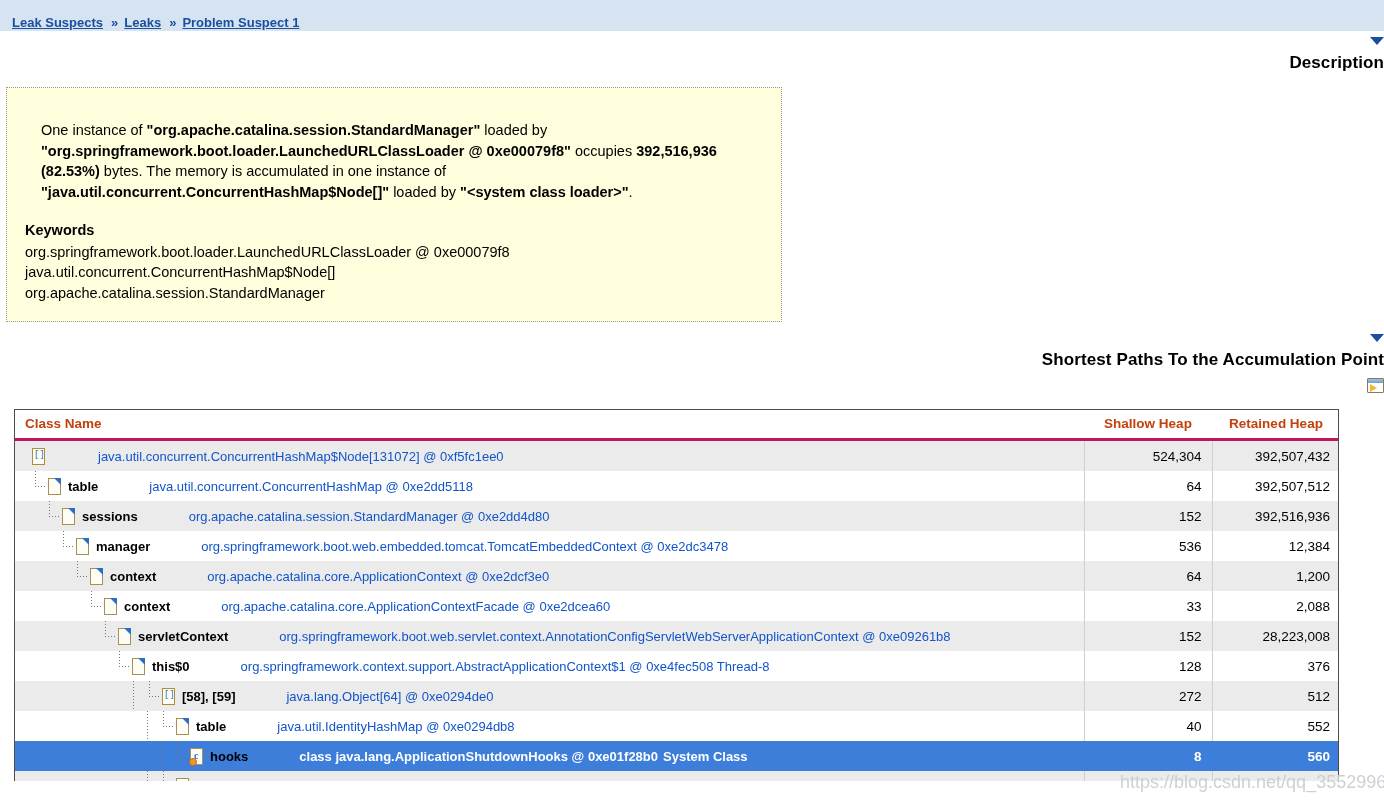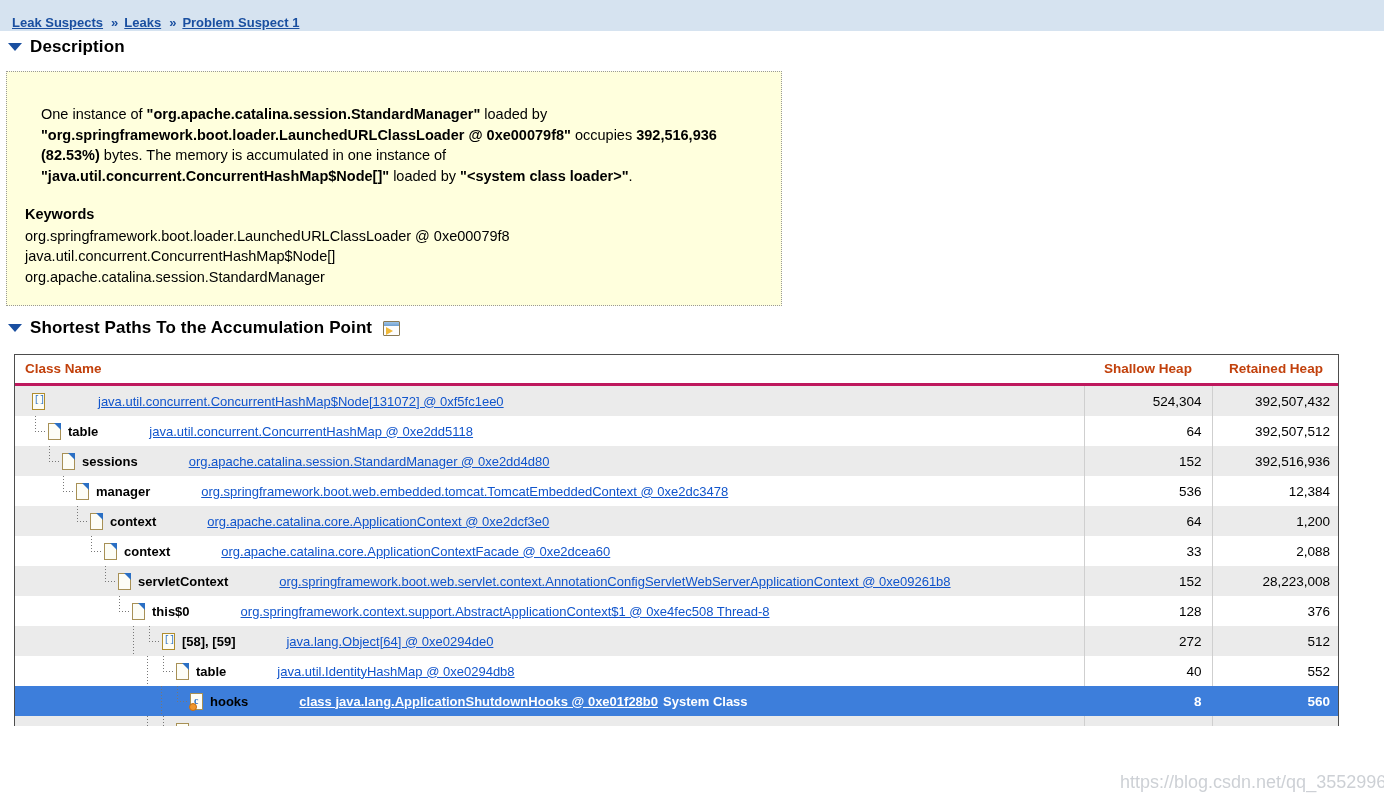--- a/index.html
+++ b/index.html
@@ -30,23 +30,24 @@
   }
   .breadcrumb .sep {
     color: #1a4fa0;
     margin: 0 6px 0 8px;
     font-weight: bold;
   }
 
   
   .section-head {
     display: flex;
-    align-items: center;
+    align-items: flex-end;
     gap: 8px;
     padding: 6px 0 0 8px;
+    flex-direction: column;
   }
   .section-head .twisty {
     width: 0; height: 0;
     border-left: 7px solid transparent;
     border-right: 7px solid transparent;
     border-top: 8px solid #1a4fa0;
     cursor: pointer;
     flex: none;
   }
   .section-head h2 {
@@ -237,21 +238,20 @@
     left: 0px; bottom: 0px;
     width: 6px; height: 6px;
     border-radius: 50%;
     background: #f0962c;
     border: 1px solid #c46f12;
   }
 
   .fld { font-weight: bold; color: #000; margin-right: 5px; }
   .lnk {
     color: #1155cc;
-    text-decoration: underline;
     cursor: pointer;
     padding-left: 46px;
   }
   .suffix { color: #000; font-weight: bold; margin-left: 5px; }
   tr.sel .suffix { color: #ffffff; }
   tr.sel .lnk { color: #fff; }
 
   
   .watermark {
     position: absolute;

